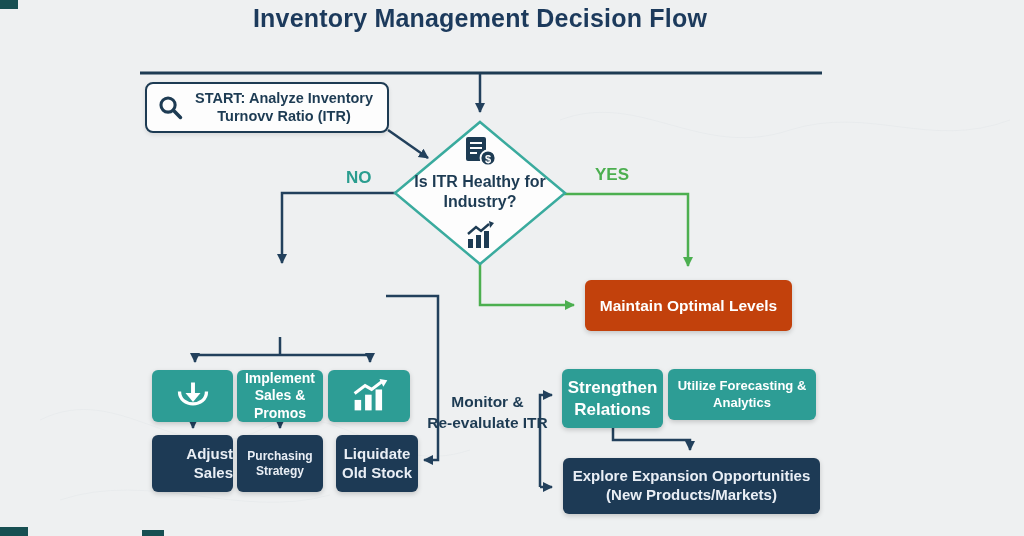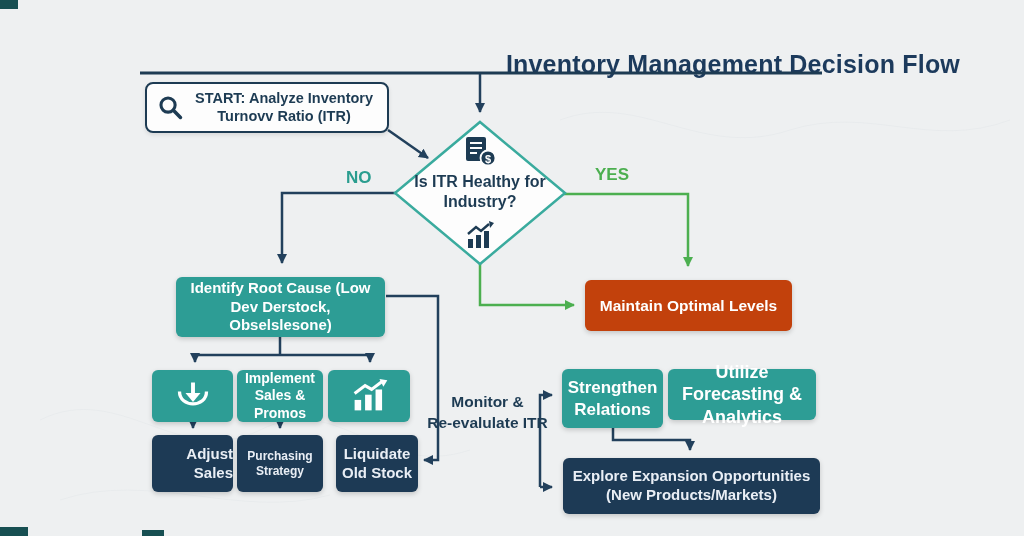--- a/index.html
+++ b/index.html
@@ -1,19 +1,19 @@
 <!DOCTYPE html>
 <html><head>
 <meta charset="utf-8">
 <style>
   html,body{margin:0;padding:0;background:#dfe2e5;font-family:"Liberation Sans",sans-serif;}
   #stage{position:relative;width:1024px;height:536px;background:#eef0f1;overflow:hidden;}
   .abs{position:absolute;}
   
-  .title{left:0;top:4px;width:960px;text-align:right;font-size:25px;font-weight:800;color:#1c3a5c;letter-spacing:.2px;margin-top:46px;}
+  .title{left:0;top:4px;width:960px;text-align:center;font-size:25px;font-weight:800;color:#1c3a5c;letter-spacing:.2px;}
   .subtitle{left:0;top:38px;width:964px;text-align:center;font-size:17px;font-weight:600;color:#4e5d6e;}
   
   .start-box{left:145px;top:82px;width:240px;height:47px;background:#fdfdfd;border:2.5px solid #1d3b53;border-radius:8px;display:flex;align-items:center;justify-content:center;gap:8px;box-shadow:0 2px 4px rgba(0,0,0,.10);z-index:3;}
   .start-box .txt{font-size:14.5px;font-weight:700;color:#1d3b53;text-align:center;line-height:1.2;width:185px;}
   
   .lbl{font-size:17px;font-weight:800;z-index:3;}
   .lbl-no{left:346px;top:168px;color:#2a9d8f;}
   .lbl-yes{left:595px;top:165px;color:#4caf50;}
   .decision-text{left:408px;top:172px;width:144px;text-align:center;font-size:16px;font-weight:800;color:#1d3b53;line-height:1.25;z-index:3;}
   .decision-icon-top{left:462px;top:135px;z-index:3;}
@@ -25,21 +25,21 @@
   .green{background:#c2410c;}
   .identify{left:176px;top:277px;width:209px;height:60px;font-size:15px;padding:0 6px;box-sizing:border-box;}
   .maintain{left:585px;top:280px;width:207px;height:51px;font-size:15.5px;}
   .b1{left:152px;top:370px;width:81px;height:52px;}
   .b2{left:237px;top:370px;width:86px;height:52px;font-size:14px;padding:0 4px;box-sizing:border-box;}
   .b3{left:328px;top:370px;width:82px;height:52px;}
   .d1{left:152px;top:435px;width:81px;height:57px;font-size:15px;text-align:right;}
   .d2{left:237px;top:435px;width:86px;height:57px;font-size:12px;}
   .d3{left:328px;top:435px;width:82px;height:57px;font-size:15px;margin-left:8px;}
   .strengthen{left:562px;top:369px;width:101px;height:59px;font-size:17px;}
-  .utilize{left:668px;top:369px;width:148px;height:51px;font-size:18px;}
+  .utilize{left:668px;top:369px;width:148px;height:51px;font-size:13px;}
   .explore{left:563px;top:458px;width:257px;height:56px;font-size:15px;padding:0 8px;box-sizing:border-box;}
   
   .loop-label{left:420px;top:392px;width:135px;text-align:center;font-size:15.5px;font-weight:800;color:#1d3b53;line-height:1.35;z-index:3;}
   
   #wires{position:absolute;left:0;top:0;z-index:1;}
   #diamond-layer{position:absolute;left:0;top:0;z-index:2;}
   
   .corner{background:#174f52;z-index:4;}
   .c-tl{left:0;top:0;width:18px;height:9px;}
   .c-bl{left:0;top:527px;width:28px;height:9px;}
@@ -126,23 +126,20 @@
       <rect x="12" y="14" width="5" height="13" fill="#1d3b53"></rect>
       <rect x="20" y="10" width="5" height="17" fill="#1d3b53"></rect>
       <polyline points="4,13 12,6 17,10 25,3" fill="none" stroke="#1d3b53" stroke-width="2.4"></polyline>
       <polygon points="25,0 30,2 26,7" fill="#1d3b53"></polygon>
     </svg>
   </div>
 
   <div class="abs lbl lbl-no">NO</div>
   <div class="abs lbl lbl-yes">YES</div>
 
-  <div class="abs node teal identify">
-    <span>Identify Root Cause (Low Dev Derstock, Obselslesone)</span>
-  </div>
   <div class="abs node green maintain">
     <span>Maintain Optimal Levels</span>
   </div>
 
   <div class="abs node teal b1">
     <span style="display:flex;">
       <svg width="40" height="36" viewBox="0 0 26 24">
         <line x1="13" y1="3" x2="13" y2="11" stroke="#fff" stroke-width="2.6"></line>
         <polygon points="8,10 18,10 13,16" fill="#fff"></polygon>
         <path d="M4,9 C4,20 22,20 22,9" fill="none" stroke="#fff" stroke-width="2.2"></path>

